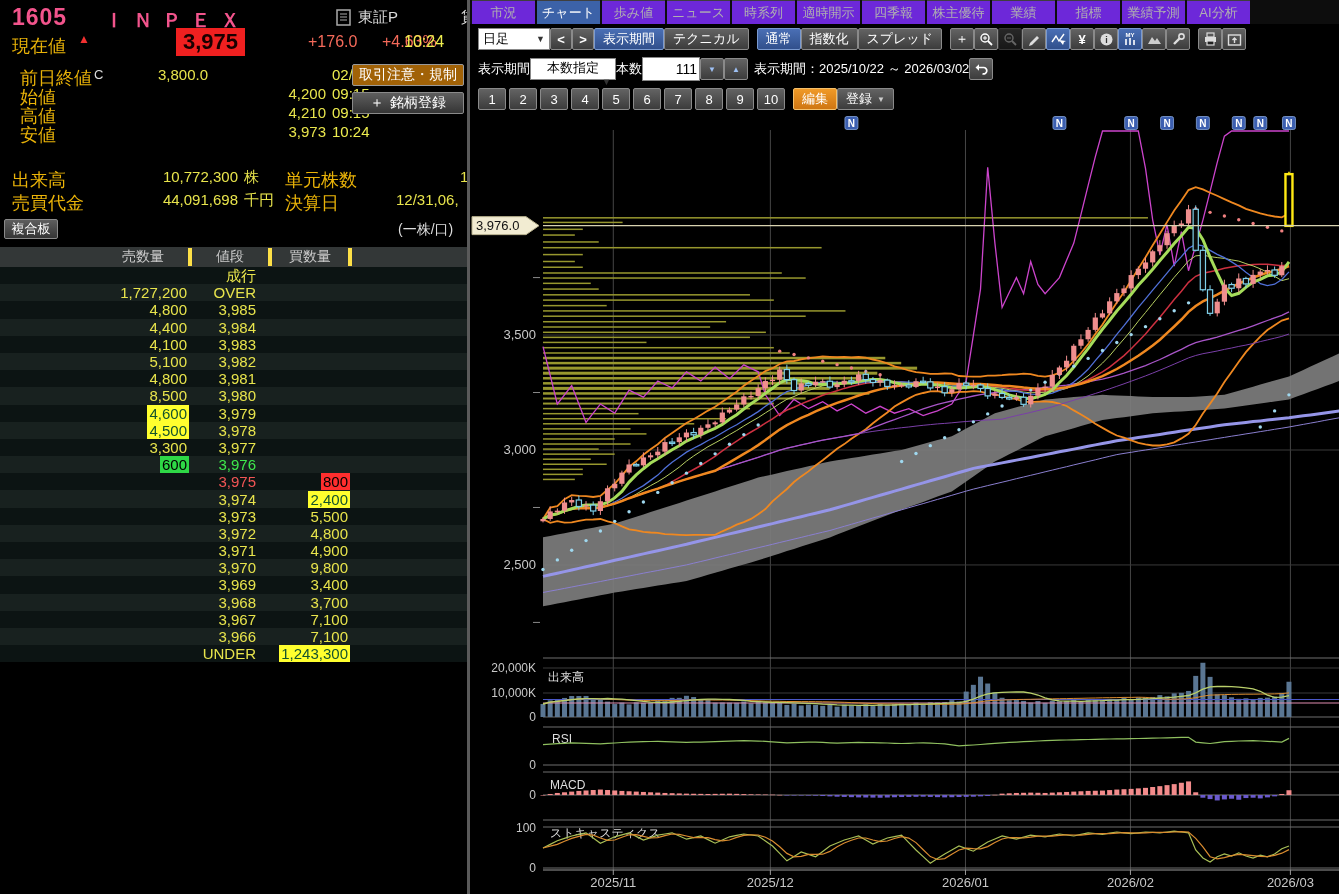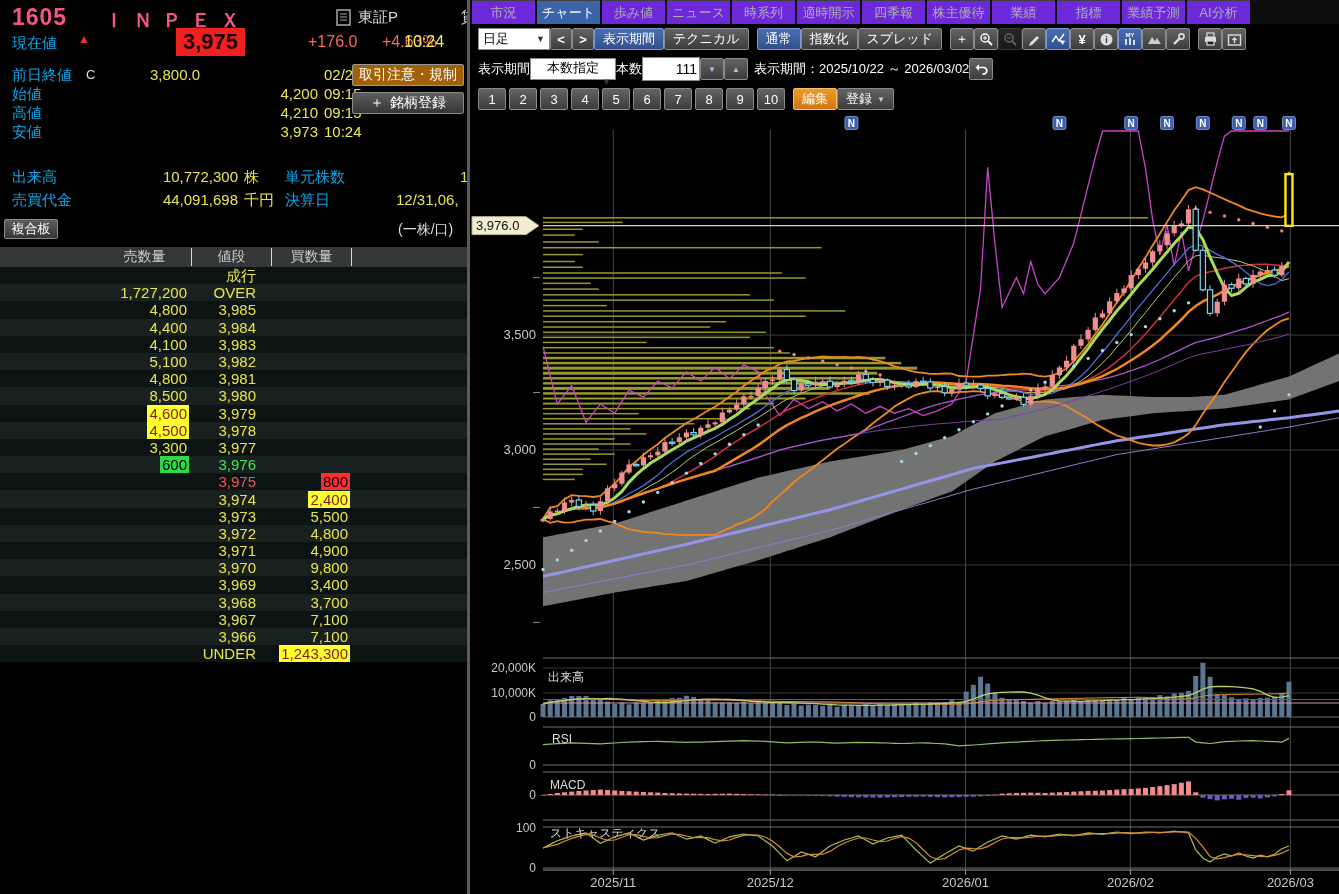--- a/index.html
+++ b/index.html
@@ -1,46 +1,46 @@
 <!DOCTYPE html>
 <html><head>
 <meta charset="utf-8">
 <style>
   html,body{margin:0;padding:0;background:#000;width:1339px;height:894px;overflow:hidden;
     font-family:"Liberation Sans","DejaVu Sans",sans-serif;}
   #app{position:relative;width:1339px;height:894px;background:#000;}
   
   #left-panel{position:absolute;left:0;top:0;width:467px;height:894px;background:#000;}
   .abs{position:absolute;white-space:nowrap;}
-  .lbl{color:#0ea5e9;font-size:15px;}
+  .lbl{color:#eab308;font-size:18px;}
   .val{color:#e8e44c;font-size:15px;}
   .wht{color:#ddd;font-size:15px;}
   .code{color:#f2548c;font-size:23px;font-weight:bold;letter-spacing:1px;}
   .iname{color:#f2548c;font-size:20px;font-weight:bold;letter-spacing:9px;}
   .price-box{background:#f02020;color:#1a0000;font-size:22px;font-weight:bold;padding:1px 7px;}
   .chg{color:#f56a5a;font-size:16px;margin-left:42px;}
   .tm{color:#eded4f;font-size:16px;}
   .gbtn{display:flex;align-items:center;justify-content:center;background:linear-gradient(#5e5e5e,#353535);
     border:1px solid #8a8a8a;border-radius:2px;color:#fff;font-size:14px;box-sizing:border-box;}
   .gbtn.flat{background:#a16207;border:1px solid #999;}
   
   #ob-header{position:absolute;top:247px;left:0;width:467px;height:20px;display:grid;
     grid-template-columns:98px 94px 80px 80px 1fr;background:#333737;color:#ccc;font-size:14px;align-items:center;}
-  #ob-header span{text-align:center;border-right:1px solid #fde047;}
+  #ob-header span{text-align:center;border-right:4px solid #fde047;}
   #ob-rows{position:absolute;top:267px;left:0;width:467px;}
   .ob-row{display:grid;grid-template-columns:98px 94px 80px 80px 1fr;height:17.2px;align-items:center;
     font-size:15px;line-height:17px;}
   .ob-row:nth-child(odd){background:#0c1413;}
   .ob-row:nth-child(even){background:#18211f;}
   .cell{text-align:right;color:#e8e44c;overflow:hidden;}
   .cell.sell{padding-right:3px;}
   .cell.price{padding-right:14px;}
   .cell.buy{padding-right:2px;}
   .cell span{display:inline-block;padding:0 2px;}
-  .hl-yellow{background:#ffff2e;color:#7f1d1d;}
+  .hl-yellow{background:#ffff2e;color:#14532d;}
   .hl-green{background:#2ed846;color:#000;}
   .hl-red{background:#ff2e2e;color:#000;}
   .txt-green{color:#3ee84c;}
   .txt-red{color:#f25555;}
   #divider{position:absolute;left:467px;top:0;width:3px;height:894px;background:#5a5a5a;}
   
   #right-panel{position:absolute;left:470px;top:0;width:869px;height:894px;background:#000;}
   #tabbar{height:24px;background:#0d0d0d;display:flex;gap:2px;padding-left:2px;}
   .tab{width:63px;text-align:center;line-height:23px;font-size:13px;color:#b0b0b0;background:#6d28d9;
     border-top:1px solid #3f3f3f;box-sizing:border-box;}
@@ -83,21 +83,21 @@
     <div class="abs wht" style="left:358px;top:8px;">東証P</div>
     <div class="abs wht" style="left:461px;top:8px;width:6px;overflow:hidden;">貸</div>
 
     <div class="abs lbl" style="left:12px;top:34px;">現在値</div>
     <div class="abs" style="left:78px;top:32px;color:#f23030;font-size:12px;">▲</div>
     <div class="abs price-box" style="left:176px;top:28px;">3,975</div>
     <div class="abs chg" style="left:266px;top:33px;">+176.0</div>
     <div class="abs chg" style="left:340px;top:33px;">+4.63%</div>
     <div class="abs tm" style="left:404px;top:33px;">10:24</div>
 
-    <div class="abs" style="left:0;top:64px;width:360px;">
+    <div class="abs" style="left:8px;top:64px;width:360px;">
 
         <div style="position:relative;height:19px;">
           <span class="abs lbl" style="left:12px;top:2px;">前日終値</span>
           <span class="abs wht" style="left:86px;top:3px;font-size:13px;">C</span>
           <span class="abs val" style="left:150px;top:2px;width:168px;text-align:left;">3,800.0</span>
           <span class="abs tm" style="left:324px;top:2px;font-size:15px;">02/27</span>
         </div>
 
         <div style="position:relative;height:19px;">
           <span class="abs lbl" style="left:12px;top:2px;">始値</span>

